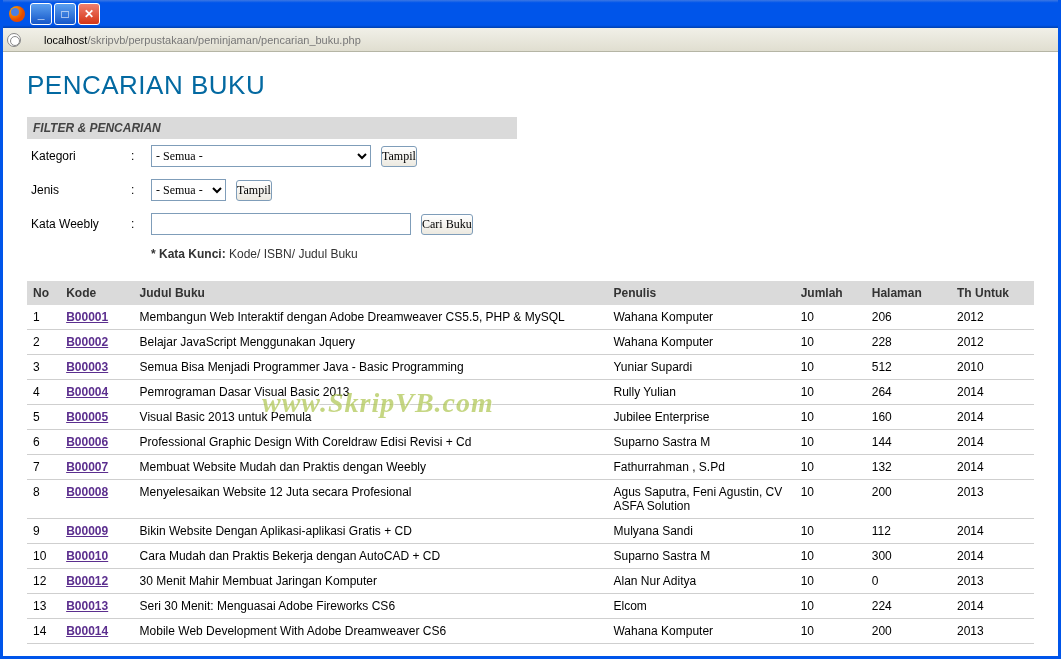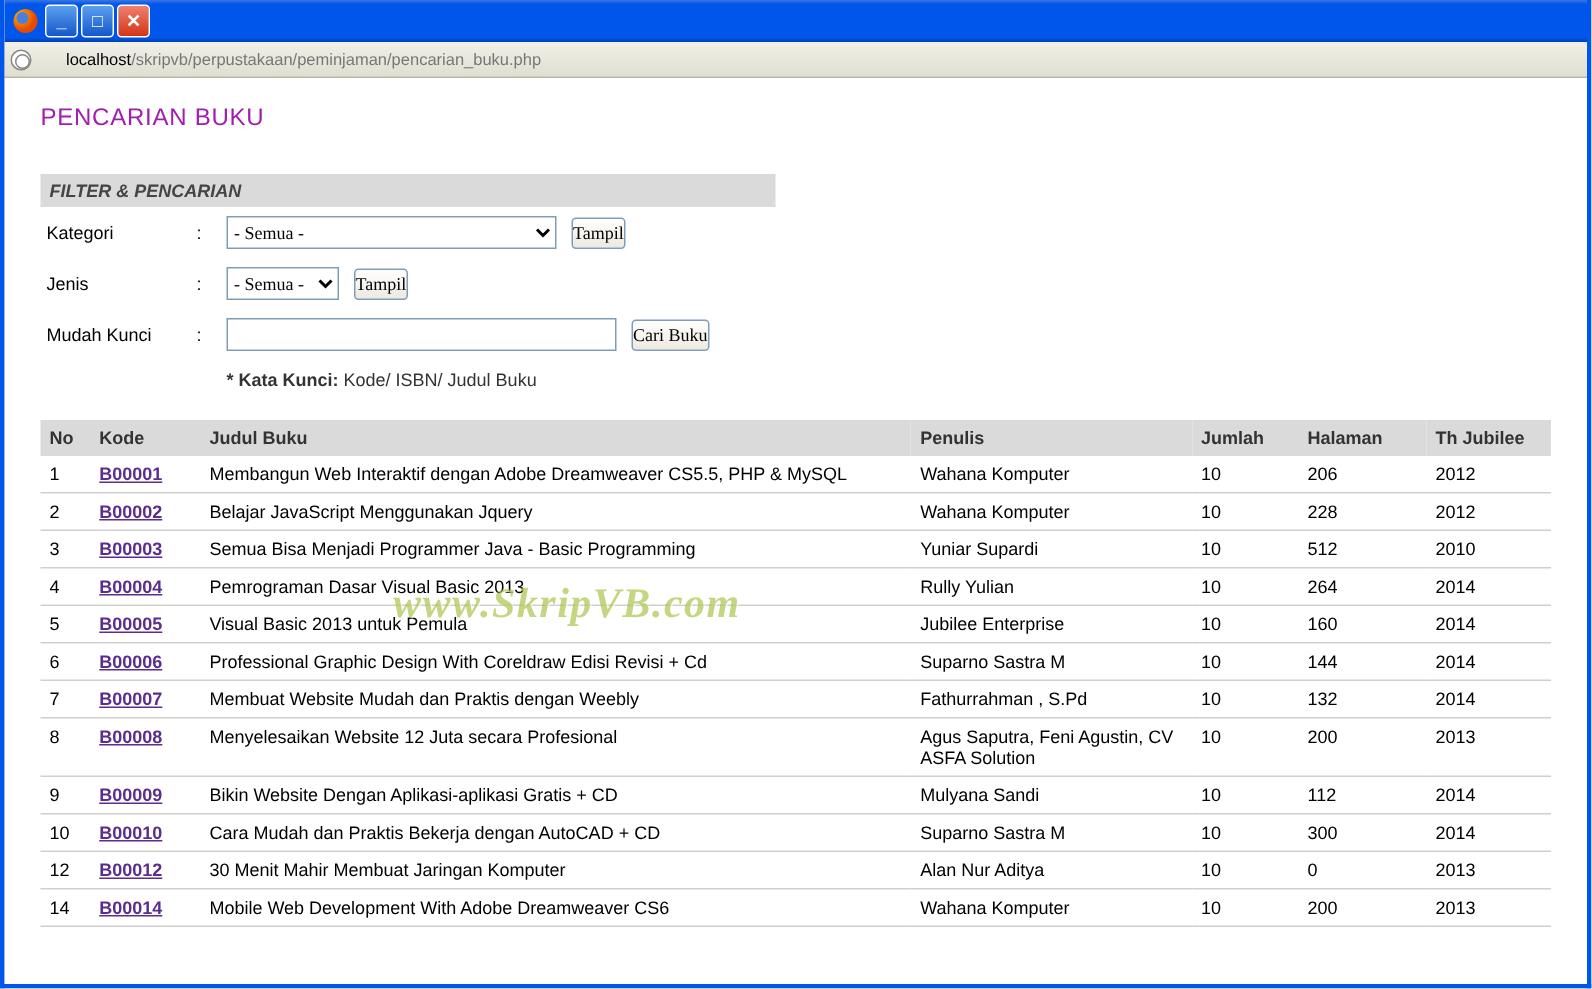--- a/index.html
+++ b/index.html
@@ -18,21 +18,21 @@
   
   .addressbar { background: linear-gradient(to bottom,#F1F0E8,#E0DED0); border-bottom:1px solid #B5B5A5; height: 24px; display:flex; align-items:center; padding: 2px 4px; gap:4px; }
   .addr-icon { width:14px;height:14px;border:1px solid #888;border-radius:50%;display:inline-block;background:#fff;position:relative;}
   .addr-icon::after{content:"";position:absolute;top:2px;left:2px;width:8px;height:8px;border:1px solid #888;border-radius:50%;}
   .addr-text { flex:1; font-size:11px; color:#333; }
   .addr-host { color:#000;padding-left:19px; }
   .addr-path { color:#777; }
   
   .content-area { background:#fff; height: calc(659px - 28px - 24px - 3px); overflow-y: scroll; padding: 18px 24px; position:relative; }
   
-  h1.page-title { font-family: Arial, sans-serif; font-size: 16px; font-weight: normal; margin: 0 0 28px; color:#a21caf; letter-spacing:0.5px; }
+  h1.page-title { font-family: Arial, sans-serif; font-size: 26px; font-weight: normal; margin: 0 0 16px; color:#0369a1; letter-spacing:0.5px; }
   
   .filter-head { background:#DADADA; font-weight:bold; padding:4px 6px; width:490px; color:#444; font-size:12px;font-style:italic; }
   .filter-table { border-collapse: collapse; }
   .filter-table td { padding: 6px 4px; vertical-align: middle; font-size:12px; }
   .filter-table td.lbl { width: 100px; }
   .filter-table td.col { width: 20px; }
   select { font-family: Tahoma; font-size: 12px; border: 1px solid #7F9DB9; height: 22px; background:#fff; }
   select.sel-kategori { width: 220px; }
   select.sel-jenis { width: 75px; }
   input[type=text].kata-kunci { width: 260px; height: 22px; border:1px solid #7F9DB9; padding: 2px 4px; font-size:12px; }
@@ -106,21 +106,21 @@
         <td class="col">:</td>
         <td>
           <select class="sel-jenis">
             <option>- Semua -</option>
           </select>
           &nbsp;
           <button class="btn">Tampil</button>
         </td>
       </tr>
       <tr>
-        <td class="lbl">Mudah Kunci</td>
+        <td class="lbl">Kata Weebly</td>
         <td class="col">:</td>
         <td>
           <input type="text" class="kata-kunci" value="" style="">
           &nbsp;
           <button class="btn">Cari Buku</button>
         </td>
       </tr>
       <tr>
         <td></td>
             <td></td>
@@ -133,21 +133,21 @@
 
     <table class="data">
       <thead>
         <tr>
           <th class="col-no">No</th>
           <th class="col-kode">Kode</th>
           <th class="col-judul">Judul Buku</th>
           <th class="col-penulis">Penulis</th>
           <th class="col-jumlah">Jumlah</th>
           <th class="col-hal">Halaman</th>
-          <th class="col-th">Th Jubilee</th>
+          <th class="col-th">Th Untuk</th>
         </tr>
       </thead>
       <tbody id="rows">
           <tr>
             <td>1</td>
             <td class="kode"><a href="#">B00001</a></td>
             <td>Membangun Web Interaktif dengan Adobe Dreamweaver CS5.5, PHP &amp; MySQL</td>
             <td>Wahana Komputer</td>
             <td>10</td>
             <td>206</td>
@@ -237,20 +237,29 @@
           <tr>
             <td>12</td>
             <td class="kode"><a href="#">B00012</a></td>
             <td>30 Menit Mahir Membuat Jaringan Komputer</td>
             <td>Alan Nur Aditya</td>
             <td>10</td>
             <td>0</td>
             <td>2013</td>
           </tr>
           <tr>
+            <td>13</td>
+            <td class="kode"><a href="#">B00013</a></td>
+            <td>Seri 30 Menit: Menguasai Adobe Fireworks CS6</td>
+            <td>Elcom</td>
+            <td>10</td>
+            <td>224</td>
+            <td>2014</td>
+          </tr>
+          <tr>
             <td>14</td>
             <td class="kode"><a href="#">B00014</a></td>
             <td>Mobile Web Development With Adobe Dreamweaver CS6</td>
             <td>Wahana Komputer</td>
             <td>10</td>
             <td>200</td>
             <td>2013</td>
           </tr>
         </tbody>
     </table>

